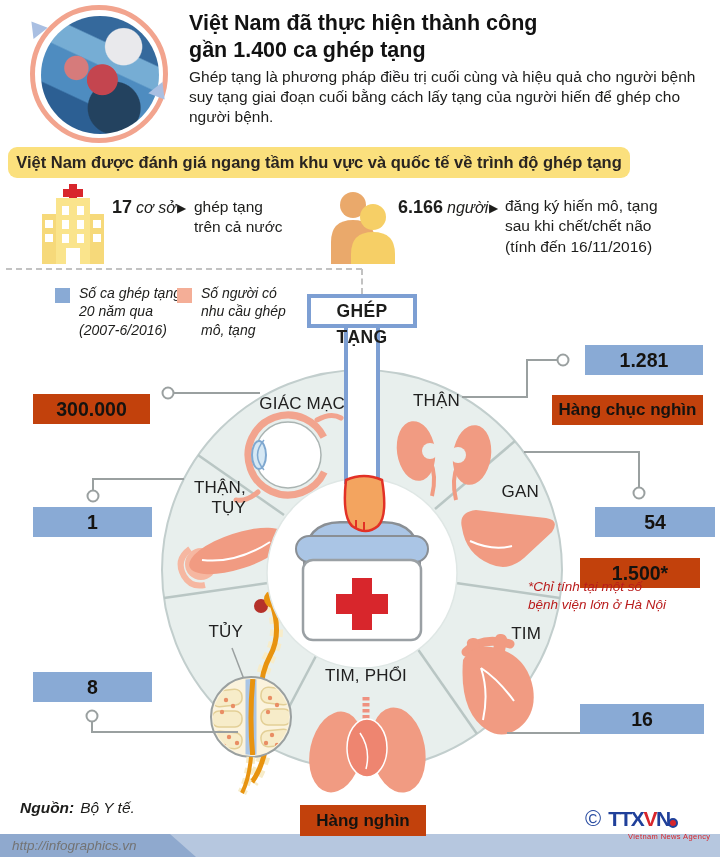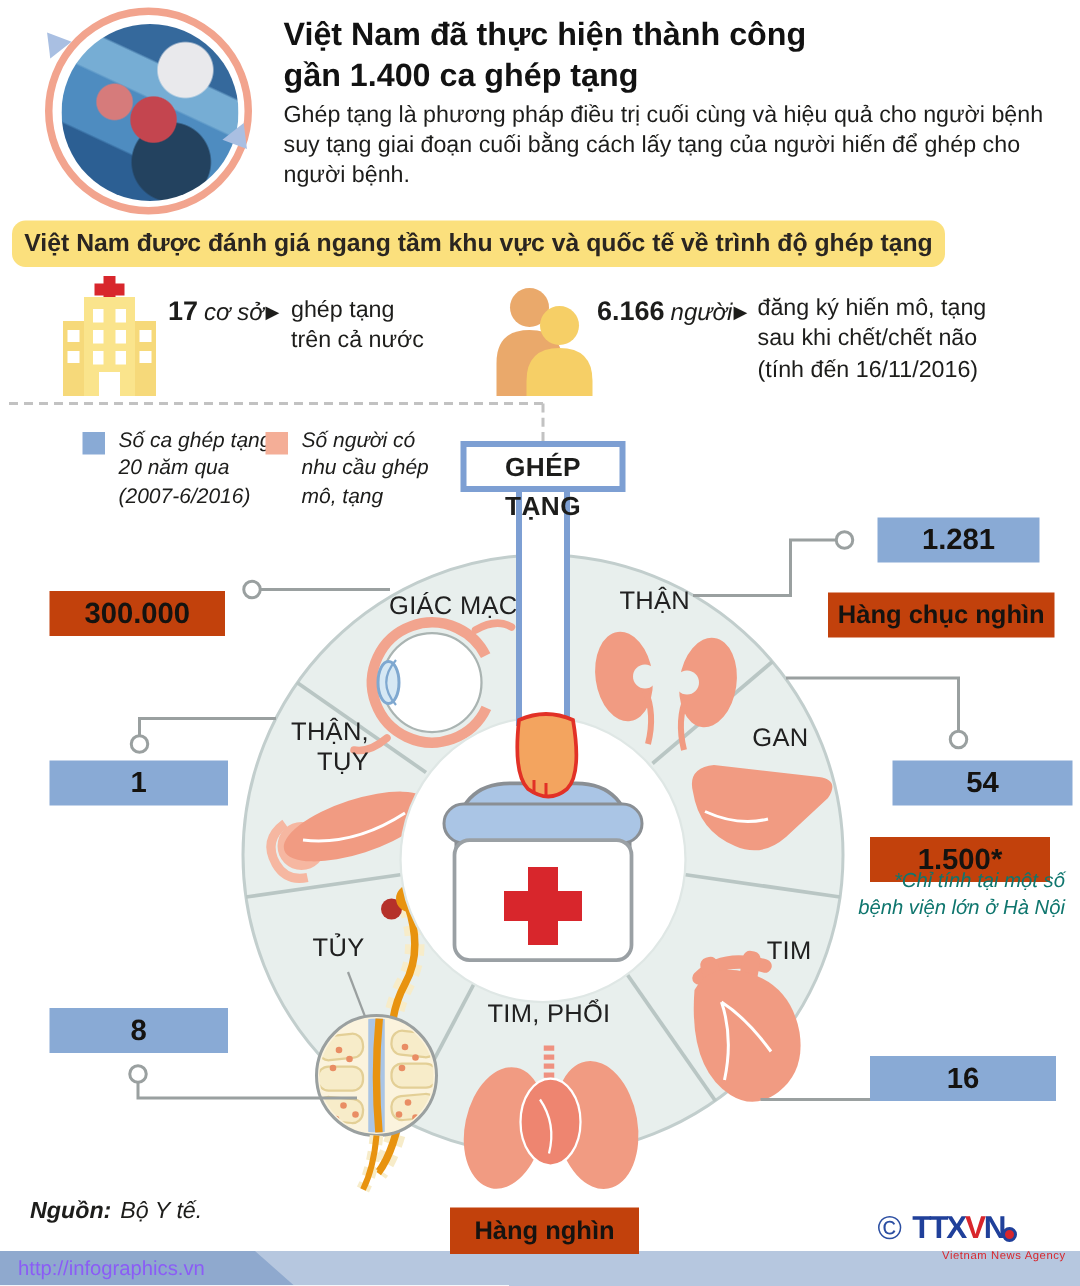--- a/index.html
+++ b/index.html
@@ -35,29 +35,29 @@
   .legend-text{font-size:14px;font-style:italic;line-height:1.32;}
   
   .sign{left:307px;top:294px;width:102px;height:26px;background:#fff;border:4px solid #7d9fd3;
         font-size:17.5px;font-weight:bold;text-align:center;line-height:26px;letter-spacing:.3px;}
   
   .organ-label{font-size:17px;color:#202020;text-align:right;line-height:1.2;letter-spacing:.2px;}
   .vbox{height:30px;line-height:30px;text-align:center;font-weight:bold;color:#151310;}
   .vbox.blue{background:#89aad5;font-size:19.5px;}
   .vbox.pink{background:#c2410c;font-size:19.5px;margin-top:16px;}
   .vbox.small{font-size:17px;}
-  .note{font-size:13.5px;font-style:italic;line-height:1.32;text-align:right;color:#0f766e;}
+  .note{font-size:13.5px;font-style:italic;line-height:1.32;text-align:left;color:#b91c1c;}
   
   .source{left:20px;top:799px;font-size:15.5px;}
   .source .lab{font-weight:bold;font-style:italic;}
   .source .val{font-style:italic;margin-left:6px;}
   .bottom-bar{left:0;top:834px;width:720px;height:23px;background:#b6c7df;}
   .bottom-tab{left:0;top:834px;width:200px;height:23px;background:#8fa9ce;
               clip-path:polygon(0 0,170px 0,196px 23px,0 23px);}
-  .bottom-url{left:12px;top:834px;height:23px;line-height:23px;font-size:13.5px;color:#8b5cf6;}
+  .bottom-url{left:12px;top:834px;height:23px;line-height:23px;font-size:13.5px;font-style:italic;color:#737373;}
   .logo{left:585px;top:806px;display:flex;align-items:flex-start;}
   .logo .copy{font-size:22px;color:#2b4ea2;margin-right:7px;line-height:26px;}
   .logo .brand{font-size:21px;font-weight:bold;letter-spacing:-1.5px;line-height:26px;}
   .logo .b-blue{color:#20409a;} .logo .b-red{color:#d8262c;}
   .logo-sub{left:628px;top:832px;font-size:7.5px;color:#d8262c;letter-spacing:.4px;}
   .globe{left:668px;top:818px;width:10px;height:10px;border-radius:50%;background:#d8262c;border:2px solid #20409a;box-sizing:border-box;}
   .z1{z-index:1}.z2{z-index:2}.z3{z-index:3}
 </style>
 </head>
 <body>
@@ -284,21 +284,21 @@
   <div class="abs z3 organ-label" style="left:489px;top:482px;width:50px">GAN</div>
   <div class="abs z3 organ-label" style="left:184px;top:478px;width:62px">
     <div>THẬN,</div>
     <div>TỤY</div>
   </div>
   <div class="abs z3 organ-label" style="left:496px;top:624px;width:45px">TIM</div>
   <div class="abs z3 organ-label" style="left:310px;top:666px;width:97px">TIM, PHỔI</div>
   <div class="abs z3 organ-label" style="left:198px;top:622px;width:45px">TỦY</div>
 
   <div class="abs z3 vbox pink" style="left:33px;top:378px;width:117px">300.000</div>
-  <div class="abs z3 vbox blue" style="left:585px;top:345px;width:108px">1.281</div>
+  <div class="abs z3 vbox blue" style="left:585px;top:345px;width:118px">1.281</div>
   <div class="abs z3 vbox pink small" style="left:552px;top:379px;width:151px">Hàng chục nghìn</div>
   <div class="abs z3 vbox blue" style="left:595px;top:507px;width:120px">54</div>
   <div class="abs z3 vbox pink" style="left:580px;top:542px;width:120px">1.500*</div>
   <div class="abs z3 note" style="left:528px;top:578px;width:182px">
     <div>*Chỉ tính tại một số</div>
     <div>bệnh viện lớn ở Hà Nội</div>
   </div>
   <div class="abs z3 vbox blue" style="left:33px;top:507px;width:119px">1</div>
   <div class="abs z3 vbox blue" style="left:33px;top:672px;width:119px">8</div>
   <div class="abs z3 vbox blue" style="left:580px;top:704px;width:124px">16</div>

